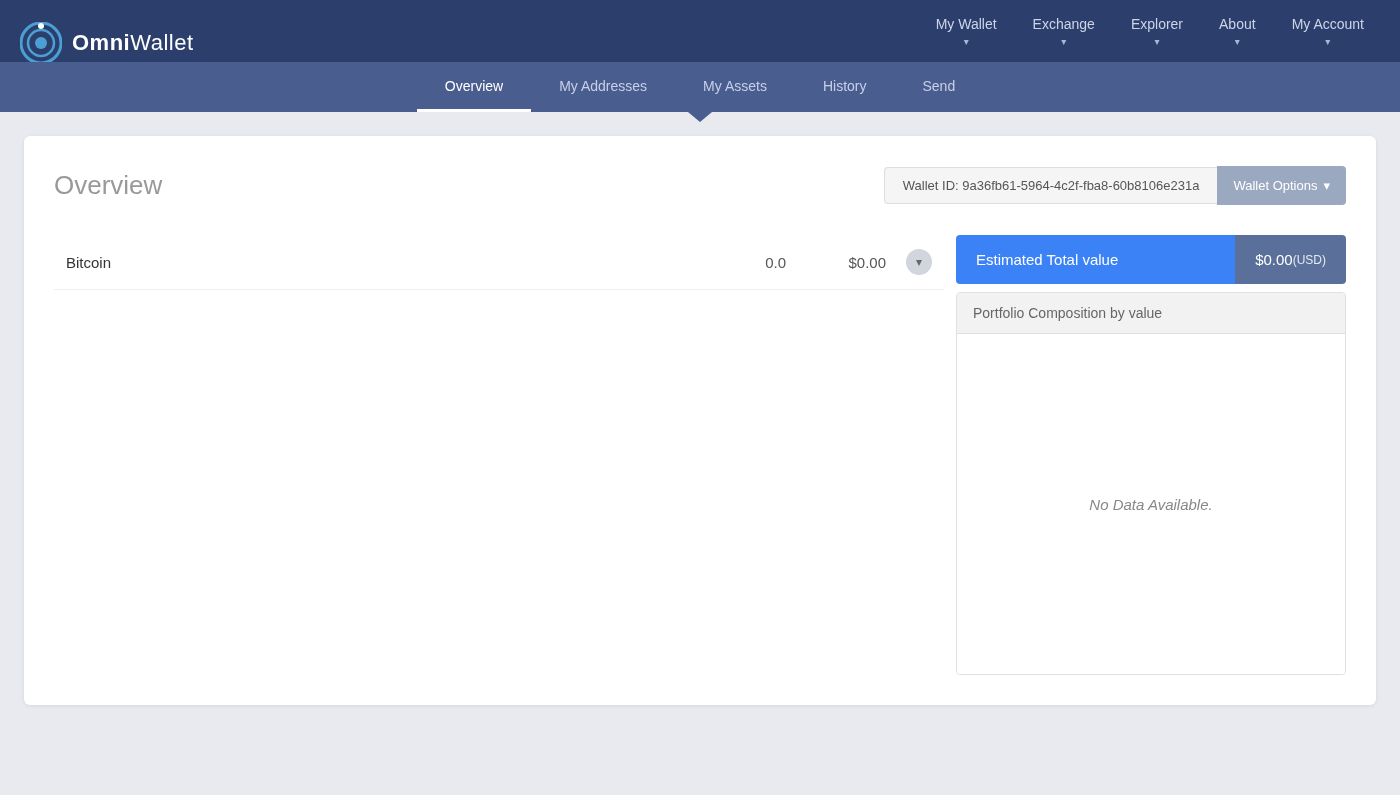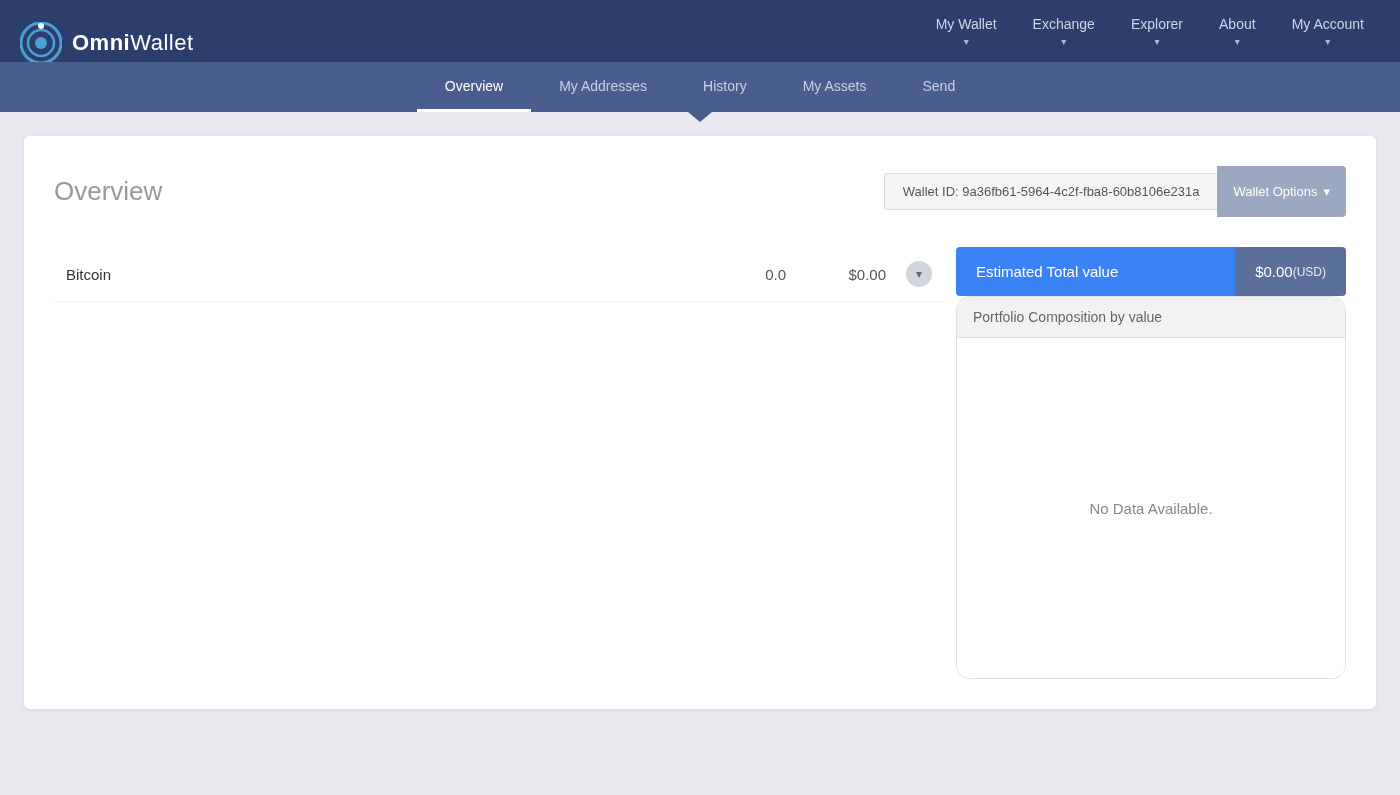--- a/index.html
+++ b/index.html
@@ -126,21 +126,21 @@
       font-size: 13px;
       color: #555;
       border-radius: 4px 0 0 4px;
       border-right: none;
       white-space: nowrap;
     }
     .wallet-options-btn {
       background: #9aa8c0;
       color: white;
       border: none;
-      padding: 18px 16px;
+      padding: 12px 16px;
       font-size: 13px;
       cursor: pointer;
       border-radius: 0 4px 4px 0;
       display: flex;
       align-items: center;
       gap: 6px;
       white-space: nowrap;
     }
 
     
@@ -217,22 +217,22 @@
       display: flex;
       align-items: center;
       white-space: nowrap;
     }
     .estimated-value .usd {
       font-size: 12px;
       opacity: 0.85;
     }
     .portfolio-box {
       border: 1px solid #e0e0e0;
-      border-radius: 14px;
-      margin-top: 0;
+      border-radius: 4px;
+      margin-top: 8px;
       min-height: 380px;
       overflow: hidden;
     }
     .portfolio-header {
       background: #f2f2f2;
       padding: 12px 16px;
       font-size: 14px;
       color: #666;
       border-bottom: 1px solid #e0e0e0;
     }
@@ -240,20 +240,21 @@
       display: flex;
       align-items: center;
       justify-content: center;
       min-height: 340px;
       background: white;
     }
     .no-data-text {
       color: #888;
       font-size: 15px;
       text-align: right;
+      font-style: italic;
     }
   </style>
 </head>
 <body>
 
 <nav class="top-nav">
   <div class="logo-area">
 
     <svg class="logo-icon" viewBox="0 0 42 42" xmlns="http://www.w3.org/2000/svg">
       <circle cx="21" cy="21" r="20" fill="none" stroke="#4a9fd4" stroke-width="3"></circle>
@@ -290,24 +291,24 @@
 </nav>
 
 <nav class="sub-nav">
   <div class="sub-nav-item active">
     <span>Overview</span>
   </div>
   <div class="sub-nav-item">
     <span>My Addresses</span>
   </div>
   <div class="sub-nav-item">
+    <span>My Assets</span>
+  </div>
+  <div class="sub-nav-item">
     <span>History</span>
-  </div>
-  <div class="sub-nav-item">
-    <span>My Assets</span>
   </div>
   <div class="sub-nav-item">
     <span>Send</span>
   </div>
 </nav>
 
 <div class="main-content">
   <div class="card">
 
     <div class="overview-header">

